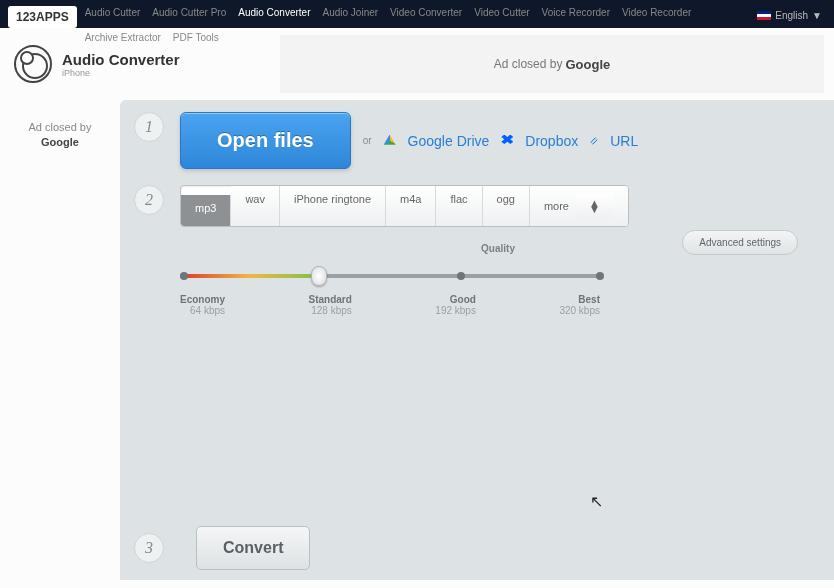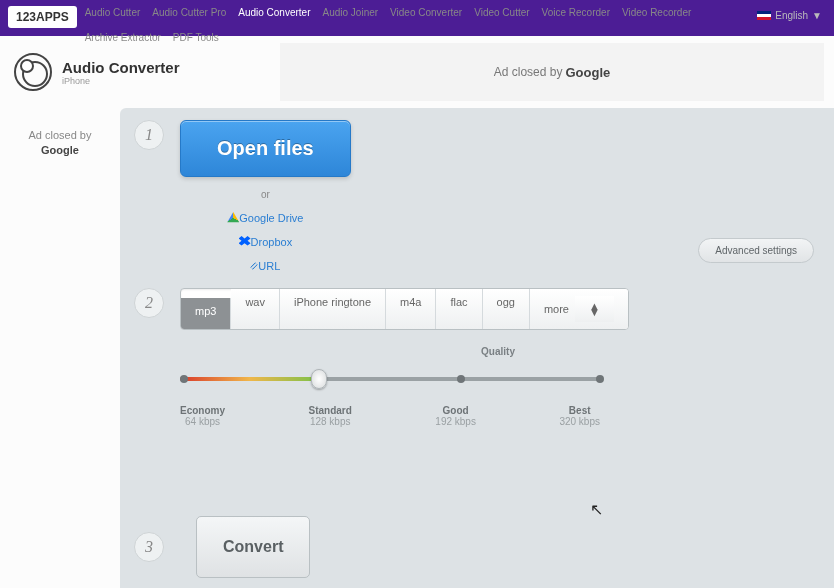--- a/index.html
+++ b/index.html
@@ -1,18 +1,18 @@
 <!DOCTYPE html>
 <html><head>
 <meta charset="utf-8">
 <style>
 * { box-sizing: border-box; margin: 0; padding: 0; }
 body { font-family: Arial, Helvetica, sans-serif; background: #fcfcfc; width: 834px; height: 588px; overflow: hidden; position: relative; }
 
-.topnav { background: #4c1d95; height: 36px; display: flex; align-items: flex-start; padding: 0 8px; position: relative; }
+.topnav { background: #0f172a; height: 28px; display: flex; align-items: flex-start; padding: 0 8px; position: relative; }
 .logo-box { background: #fff; color: #333; font-weight: bold; font-size: 12px; padding: 4px 8px; border-radius: 3px; margin-top: 6px; margin-right: 8px; }
 .nav-links { display: flex; flex-wrap: wrap; gap: 12px; font-size: 10px; color: #888; padding-top: 6px; max-width: 660px; }
 .nav-links span { cursor: pointer; line-height: 13px; }
 .nav-links span.active { color: #fff; }
 .lang { position: absolute; right: 12px; top: 10px; color: #bbb; font-size: 10px; display: flex; align-items: center; gap: 4px; }
 .flag { width: 14px; height: 9px; background: linear-gradient(to bottom, #00247d 33%, #fff 33%, #fff 66%, #cf142b 66%); }
 
 .header-row { display: flex; align-items: center; height: 72px; }
 .brand { display: flex; align-items: center; gap: 10px; padding-left: 14px; width: 280px; }
 .brand-icon { width: 38px; height: 38px; border: 2px solid #444; border-radius: 50%; position: relative; }
@@ -23,52 +23,52 @@
 .ad-top { flex: 1; background: #f3f3f3; height: 58px; margin-right: 10px; display: flex; align-items: center; justify-content: center; color: #777; font-size: 12px; }
 .ad-top b { color: #444; margin-left: 3px; font-size: 13px;}
 
 .main-row { display: flex; height: 480px; }
 .ad-side { width: 120px; display: flex; flex-direction: column; align-items: center; padding-top: 20px; font-size: 11px; color: #888; text-align:center; line-height:15px;}
 .ad-side b { color:#444; display:block;}
 .panel { flex: 1; background: #dde2e5; border-radius: 6px 0 0 0; padding: 12px 18px 0 14px; position: relative; }
 
 .step { display: flex; align-items: flex-start; margin-bottom: 16px; }
 .badge { width: 30px; height: 30px; border-radius: 50%; background: #eef1f2; border: 1px solid #cfd4d6; color: #888; font-size: 16px; display: flex; align-items: center; justify-content: center; margin-right: 16px; font-style: italic; font-family: Georgia, serif; flex-shrink:0;}
-.step1-content { display: flex; align-items: center; gap: 12px; flex-direction: column; }
+.step1-content { display: flex; align-items: center; gap: 12px; }
 .open-btn { background: linear-gradient(#4aa4f0, #2e86d8); color: #fff; font-size: 20px; font-weight: bold; border: 1px solid #2579c8; border-radius: 6px; padding: 16px 36px; text-shadow: 0 -1px 0 rgba(0,0,0,.3); box-shadow: inset 0 1px 0 rgba(255,255,255,.4), 0 2px 4px rgba(0,0,0,.15); cursor:pointer;}
 .or { font-size: 10px; color: #888; }
-.src-link { font-size: 11px; color: #2a7ed2; display: inline-flex; align-items: center; gap: 0; cursor:pointer;}
+.src-link { font-size: 14px; color: #2a7ed2; display: inline-flex; align-items: center; gap: 12px; cursor:pointer;}
 .ic { width: 12px; height: 12px; display:inline-block;}
 .ic-gd { background: conic-gradient(#fbbc04 0 33%, #34a853 33% 66%, #4285f4 66% 100%); clip-path: polygon(50% 0, 100% 85%, 0 85%);}
 .ic-db { background: #0061ff; clip-path: polygon(25% 0,50% 20%,75% 0,100% 20%,75% 40%,100% 60%,75% 80%,50% 60%,25% 80%,0 60%,25% 40%,0 20%);}
 .ic-url { border: 1.5px solid #2a7ed2; border-radius: 3px; transform: rotate(-45deg); width:8px; height:4px; border-left:none; border-right:none; position:relative;}
 
 .formats { display: flex; background: #fff; border: 1px solid #b9c0c3; border-radius: 4px; overflow: hidden; box-shadow: inset 0 1px 2px rgba(0,0,0,.08);}
 .formats span { padding: 7px 14px; font-size: 11px; color: #666; border-right: 1px solid #d5dadd; cursor:pointer; background:linear-gradient(#fff,#eef0f1);}
 .formats span.sel { background: #8d9194; color: #fff; margin-top: 9px; }
 .formats span:last-child { border-right:none; display:flex; align-items:center; gap:6px;}
 .chev-ud { font-size:8px; line-height:6px; color:#888;}
 
 .quality-block { margin-left: 46px; margin-top: 14px; }
 .q-title { text-align: center; font-size: 10px; color: #7a8084; font-weight: bold; margin-bottom: 14px; }
 .slider-wrap { position: relative; width: 420px; height: 16px; }
 .track-grey { position: absolute; top: 6px; left: 0; right: 0; height: 4px; background: #9aa1a4; border-radius: 2px; }
 .track-grad { position: absolute; top: 6px; left: 0; width: 33%; height: 4px; background: linear-gradient(to right, #d93a2b, #f0b64a, #7bc24a); border-radius: 2px; }
 .dot { position:absolute; top:4px; width:8px; height:8px; background:#6f7578; border-radius:50%;}
 .thumb { position: absolute; top: -2px; left: 33%; transform: translateX(-50%); width: 16px; height: 20px; background: radial-gradient(#fff,#d8dbdc); border: 1px solid #aeb4b7; border-radius: 8px; box-shadow: 0 1px 2px rgba(0,0,0,.3); cursor:pointer;}
 .ticks { display: flex; justify-content: space-between; width: 420px; margin-top: 10px; }
-.tick { text-align: center; font-size: 10px; color: #6d7376; margin-top: 8px; }
+.tick { text-align: right; font-size: 10px; color: #6d7376; }
 .tick .tl { font-weight: bold; }
 .tick .tb { color: #9aa0a3; }
 
-.side-btns { position: absolute; right: 20px; top: 130px; display:flex; flex-direction:column; gap:8px;}
+.side-btns { position: absolute; right: 36px; top: 130px; display:flex; flex-direction:column; gap:8px;}
 .pill { background: linear-gradient(#f2f4f5,#e1e4e6); border: 1px solid #c4cacd; border-radius: 14px; padding: 6px 16px; font-size: 10px; color: #5f6568; cursor:pointer; text-align:center; min-width:110px;}
 
 .step3 { position: absolute; bottom: 10px; left: 14px; display:flex; align-items:center;}
-.convert-btn { background: linear-gradient(#f4f6f7,#dfe2e4); border: 1px solid #b9c0c3; border-radius: 5px; padding: 21px 26px; font-size: 16px; font-weight: bold; color: #5a6063; cursor:pointer; margin-left:16px;}
+.convert-btn { background: linear-gradient(#f4f6f7,#dfe2e4); border: 1px solid #b9c0c3; border-radius: 5px; padding: 12px 26px; font-size: 16px; font-weight: bold; color: #5a6063; cursor:pointer; margin-left:16px;}
 
 .cursor { position: absolute; left: 470px; top: 392px; font-size: 16px; color: #222; pointer-events:none;}
 </style>
 </head>
 <body>
 
 <div class="topnav">
   <div class="logo-box">123APPS</div>
   <div class="nav-links">
       <span>Audio Cutter</span>

